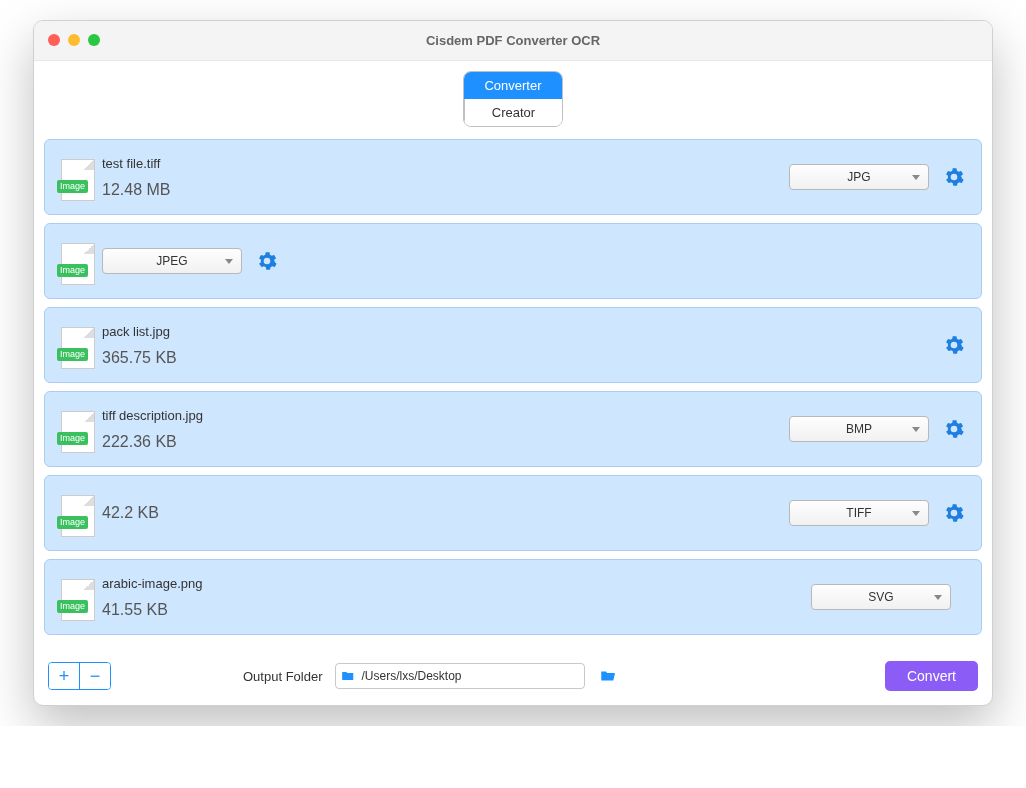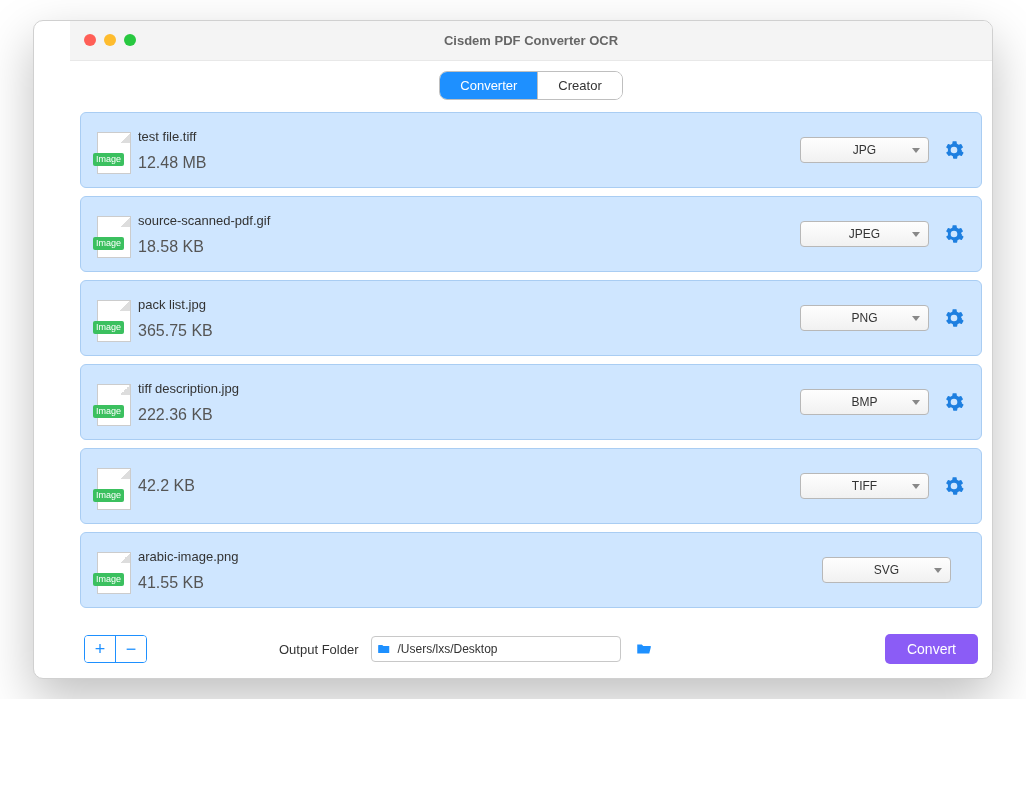--- a/index.html
+++ b/index.html
@@ -9,21 +9,20 @@
     padding: 20px;
   }
   .window {
     width: 960px;
     margin: 0 auto;
     background: #fff;
     border: 1px solid #d0d0d0;
     border-radius: 10px;
     box-shadow: 0 20px 50px rgba(0,0,0,0.25);
     overflow: hidden;
-    padding-left: 36px;
   }
   .titlebar {
     position: relative;
     height: 40px;
     background: #f4f4f4;
     border-bottom: 1px solid #e8e8e8;
     display: flex;
     align-items: center;
     justify-content: center;
   }
@@ -46,20 +45,21 @@
   .toolbar {
     display: flex;
     justify-content: center;
     padding: 10px 0 12px;
   }
   .seg {
     display: flex;
     border: 1px solid #bfbfbf;
     border-radius: 8px;
     overflow: hidden;
+    flex-direction: column;
   }
   .seg-btn {
     font-size: 13px;
     padding: 6px 20px;
     background: #fff;
     border: none;
     cursor: pointer;
     color: #333;
   }
   .seg-btn.active {
@@ -113,21 +113,21 @@
     border-radius: 2px;
     line-height: 1;
   }
   .file-info { flex: 1; }
   .file-name { font-size: 13px; color: #333; margin-bottom: 10px; }
   .file-size { font-size: 16px; color: #555; }
   .format-select {
     display: flex;
     align-items: center;
     justify-content: center;
-    width: 129px;
+    width: 140px;
     height: 26px;
     background: linear-gradient(#fefefe,#f1f1f1);
     border: 1px solid #b8b8b8;
     border-radius: 4px;
     font-size: 12px;
     color: #333;
     margin-right: 14px;
     position: relative;
     cursor: pointer;
   }
@@ -256,48 +256,40 @@
           </svg>
         </span>
   </div>
       <div class="file-row">
     <div class="file-icon">
       <div class="page">
             <div class="fold"></div>
           </div>
       <div class="badge">Image</div>
     </div>
-    <div class="file-info">
-      <div class="file-name">source-scanned-pdf.gif</div>
-      <div class="file-size">18.58 KB</div>
-    </div>
     <div class="format-select">
       <span>JPEG</span>
       <span class="caret"></span>
     </div>
     <span class="gear">
           <svg viewBox="0 0 24 24">
             <path fill="#1e7fe0" d="M12 8a4 4 0 1 0 0 8 4 4 0 0 0 0-8zm9.4 4c0 .5 0 1-.1 1.4l2 1.6c.2.2.3.5.1.7l-1.9 3.3c-.1.2-.4.3-.7.2l-2.4-1c-.7.5-1.4.9-2.2 1.2l-.4 2.6c0 .3-.3.5-.5.5h-3.8c-.3 0-.5-.2-.5-.5l-.4-2.6c-.8-.3-1.5-.7-2.2-1.2l-2.4 1c-.2.1-.5 0-.7-.2L2.7 15.7c-.1-.2-.1-.5.1-.7l2-1.6c-.1-.4-.1-.9-.1-1.4s0-1 .1-1.4l-2-1.6c-.2-.2-.3-.5-.1-.7l1.9-3.3c.1-.2.4-.3.7-.2l2.4 1c.7-.5 1.4-.9 2.2-1.2l.4-2.6c0-.3.3-.5.5-.5h3.8c.3 0 .5.2.5.5l.4 2.6c.8.3 1.5.7 2.2 1.2l2.4-1c.2-.1.5 0 .7.2l1.9 3.3c.1.2.1.5-.1.7l-2 1.6c.1.4.1.9.1 1.4z"></path>
           </svg>
         </span>
   </div>
       <div class="file-row">
     <div class="file-icon">
       <div class="page">
             <div class="fold"></div>
           </div>
       <div class="badge">Image</div>
     </div>
     <div class="file-info">
       <div class="file-name">pack list.jpg</div>
       <div class="file-size">365.75 KB</div>
-    </div>
-    <div class="format-select">
-      <span>PNG</span>
-      <span class="caret"></span>
     </div>
     <span class="gear">
           <svg viewBox="0 0 24 24">
             <path fill="#1e7fe0" d="M12 8a4 4 0 1 0 0 8 4 4 0 0 0 0-8zm9.4 4c0 .5 0 1-.1 1.4l2 1.6c.2.2.3.5.1.7l-1.9 3.3c-.1.2-.4.3-.7.2l-2.4-1c-.7.5-1.4.9-2.2 1.2l-.4 2.6c0 .3-.3.5-.5.5h-3.8c-.3 0-.5-.2-.5-.5l-.4-2.6c-.8-.3-1.5-.7-2.2-1.2l-2.4 1c-.2.1-.5 0-.7-.2L2.7 15.7c-.1-.2-.1-.5.1-.7l2-1.6c-.1-.4-.1-.9-.1-1.4s0-1 .1-1.4l-2-1.6c-.2-.2-.3-.5-.1-.7l1.9-3.3c.1-.2.4-.3.7-.2l2.4 1c.7-.5 1.4-.9 2.2-1.2l.4-2.6c0-.3.3-.5.5-.5h3.8c.3 0 .5.2.5.5l.4 2.6c.8.3 1.5.7 2.2 1.2l2.4-1c.2-.1.5 0 .7.2l1.9 3.3c.1.2.1.5-.1.7l-2 1.6c.1.4.1.9.1 1.4z"></path>
           </svg>
         </span>
   </div>
       <div class="file-row">
     <div class="file-icon">
       <div class="page">

